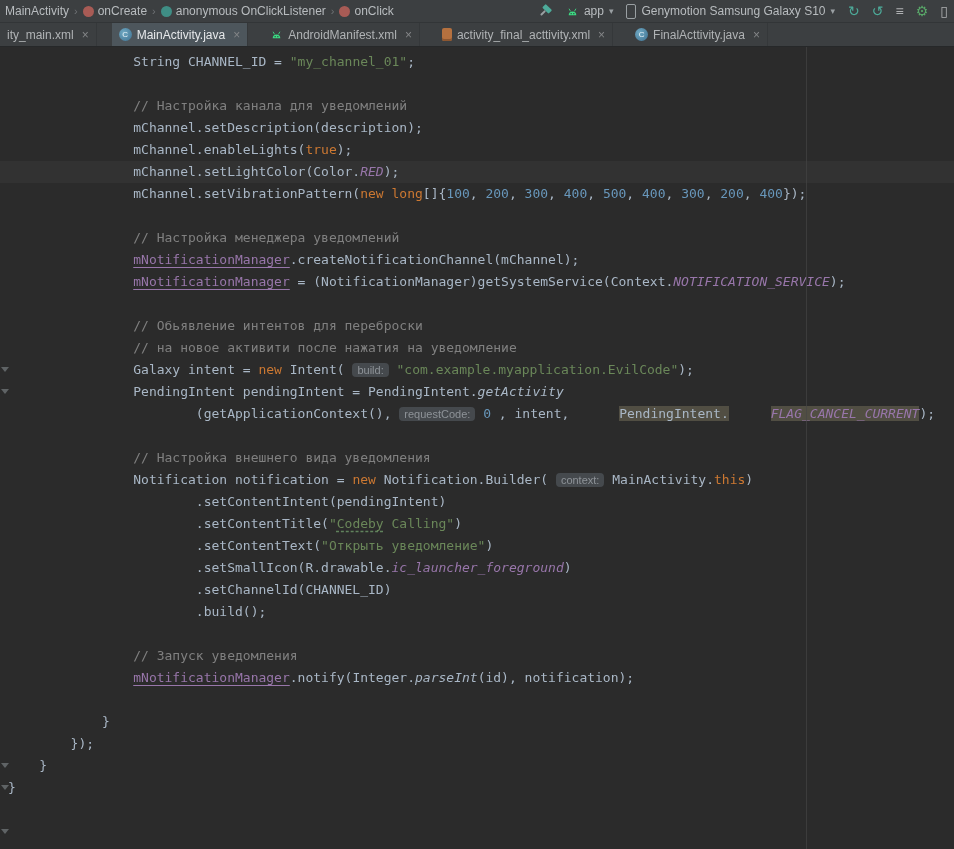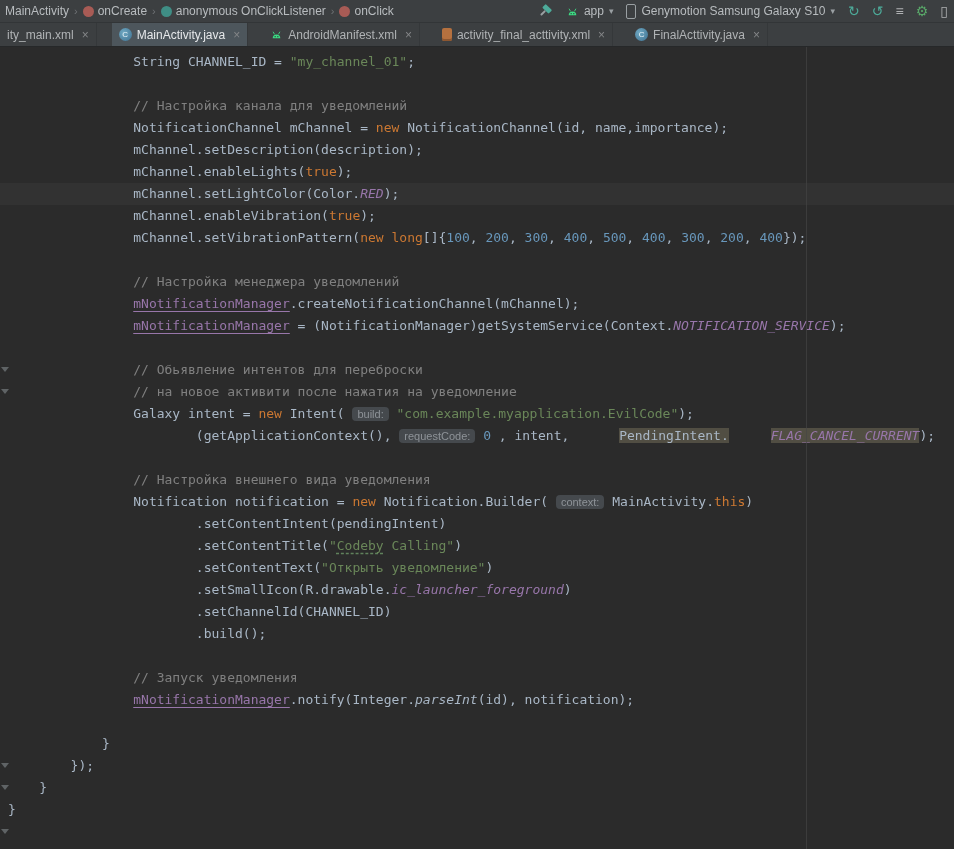--- a/index.html
+++ b/index.html
@@ -145,34 +145,33 @@
         <span>FinalActtivity.java</span>
         <span class="tab-close">×</span>
       </div>
     </div>
 
   <div class="editor" id="editor">
     <div class="code" id="code">
         <div class="line"><span class="seg d">                String CHANNEL_ID = </span><span class="seg s">"my_channel_01"</span><span class="seg d">;</span></div>
         <div class="line"></div>
         <div class="line"><span class="seg c">                // Настройка канала для уведомлений</span></div>
-        <div class="line"><span class="seg d">                NotificationChannel mChannel = </span><span class="seg k">new</span><span class="seg d"> NotificationChannel(id, name,importance);</span></div>
         <div class="line"><span class="seg d">                mChannel.setDescription(description);</span></div>
         <div class="line"><span class="seg d">                mChannel.enableLights(</span><span class="seg k">true</span><span class="seg d">);</span></div>
         <div class="line hl"><span class="seg d">                mChannel.setLightColor(Color.</span><span class="seg si">RED</span><span class="seg d">);</span></div>
-        <div class="line"><span class="seg d">                mChannel.enableVibration(</span><span class="seg k">true</span><span class="seg d">);</span></div>
         <div class="line"><span class="seg d">                mChannel.setVibrationPattern(</span><span class="seg k">new</span><span class="seg d"> </span><span class="seg k">long</span><span class="seg d">[]{</span><span class="seg n">100</span><span class="seg d">, </span><span class="seg n">200</span><span class="seg d">, </span><span class="seg n">300</span><span class="seg d">, </span><span class="seg n">400</span><span class="seg d">, </span><span class="seg n">500</span><span class="seg d">, </span><span class="seg n">400</span><span class="seg d">, </span><span class="seg n">300</span><span class="seg d">, </span><span class="seg n">200</span><span class="seg d">, </span><span class="seg n">400</span><span class="seg d">});</span></div>
         <div class="line"></div>
         <div class="line"><span class="seg c">                // Настройка менеджера уведомлений</span></div>
         <div class="line"><span class="seg d">                </span><span class="seg fu">mNotificationManager</span><span class="seg d">.createNotificationChannel(mChannel);</span></div>
         <div class="line"><span class="seg d">                </span><span class="seg fu">mNotificationManager</span><span class="seg d"> = (NotificationManager)getSystemService(Context.</span><span class="seg si">NOTIFICATION_SERVICE</span><span class="seg d">);</span></div>
         <div class="line"></div>
         <div class="line"><span class="seg c">                // Обьявление интентов для переброски</span></div>
         <div class="line"><span class="seg c">                // на новое активити после нажатия на уведомление</span></div>
         <div class="line"><span class="seg d">                Galaxy intent = </span><span class="seg k">new</span><span class="seg d"> Intent( </span><span class="seg hint">build:</span><span class="seg d"> </span><span class="seg s">"com.example.myapplication.EvilCode"</span><span class="seg d">);</span></div>
+        <div class="line"><span class="seg d">                PendingIntent pendingIntent = PendingIntent.</span><span class="seg it">getActivity</span></div>
         <div class="line"><span class="seg d">                        (getApplicationContext(), </span><span class="seg hint">requestCode:</span><span class="seg d"> </span><span class="seg n">0</span><span class="seg d"> , intent, </span><span class="seg d sel">PendingIntent.</span><span class="seg si sel">FLAG_CANCEL_CURRENT</span><span class="seg d">);</span></div>
         <div class="line"></div>
         <div class="line"><span class="seg c">                // Настройка внешнего вида уведомления</span></div>
         <div class="line"><span class="seg d">                Notification notification = </span><span class="seg k">new</span><span class="seg d"> Notification.Builder( </span><span class="seg hint">context:</span><span class="seg d"> MainActivity.</span><span class="seg k">this</span><span class="seg d">)</span></div>
         <div class="line"><span class="seg d">                        .setContentIntent(pendingIntent)</span></div>
         <div class="line"><span class="seg d">                        .setContentTitle(</span><span class="seg s">"</span><span class="seg s typo">Codeby</span><span class="seg s"> Calling"</span><span class="seg d">)</span></div>
         <div class="line"><span class="seg d">                        .setContentText(</span><span class="seg s">"Открыть уведомление"</span><span class="seg d">)</span></div>
         <div class="line"><span class="seg d">                        .setSmallIcon(R.drawable.</span><span class="seg si">ic_launcher_foreground</span><span class="seg d">)</span></div>
         <div class="line"><span class="seg d">                        .setChannelId(CHANNEL_ID)</span></div>
         <div class="line"><span class="seg d">                        .build();</span></div>

